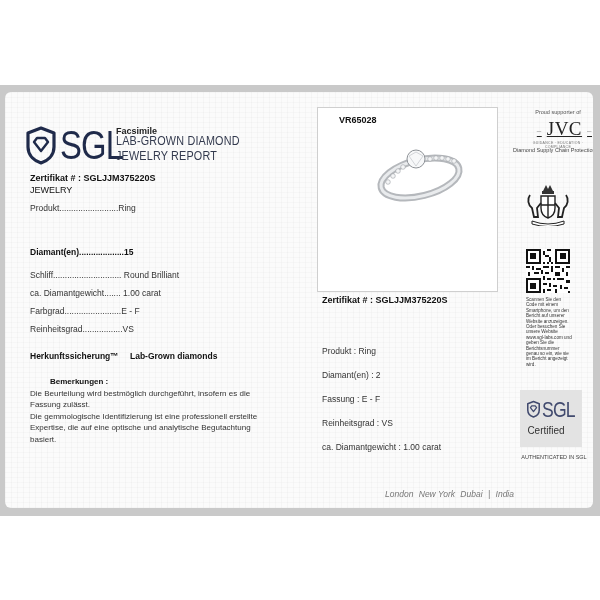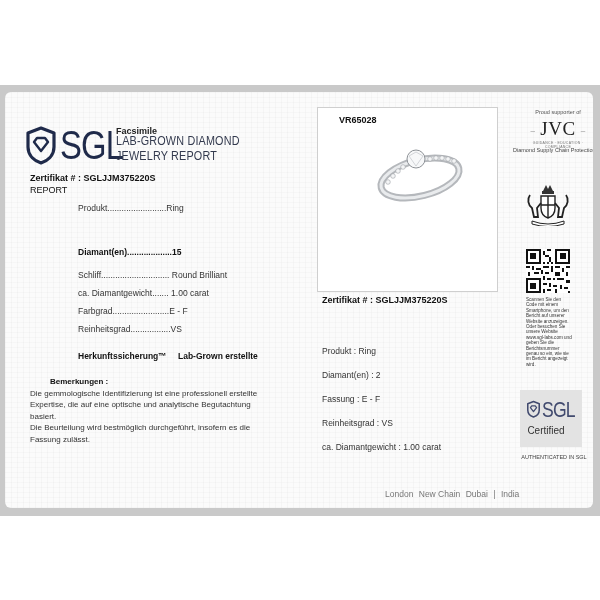--- a/index.html
+++ b/index.html
@@ -29,56 +29,56 @@
     transform: scaleX(0.82); transform-origin: left center; width: 62px;
   }
   .report-title { position: absolute; left: 111px; top: 38px; }
   .facsimile { position: absolute; left: 0; top: -4px; font-size: 9px; font-weight: bold; color: #222; text-align: center; }
   .rt-line { font-size: 12px; color: #333a4e; letter-spacing: 0.2px; line-height: 15px; transform: scaleX(0.9); transform-origin: left; white-space: nowrap; }
   .rt-line.first { margin-top: 4px; }
 
   .zert { position: absolute; left: 25px; top: 81px; font-size: 9px; font-weight: bold; color: #111; }
   .city { position: absolute; left: 25px; top: 93px; font-size: 9px; color: #111; }
 
-  .spec { position: absolute; left: 25px; font-size: 8.5px; color: #333; white-space: nowrap; margin-left: 48px; }
+  .spec { position: absolute; left: 25px; font-size: 8.5px; color: #333; white-space: nowrap; }
   .spec.bold { font-weight: bold; color: #111; text-align: right; }
 
   .remarks { position: absolute; left: 25px; top: 284px; width: 245px; font-size: 8px; color: #333; line-height: 11.5px; }
   .remarks .rem-title { font-weight: bold; color: #111; padding-left: 20px; }
 
   
   .photo-box {
     position: absolute; left: 312px; top: 15px; width: 181px; height: 185px;
     background: #fff; border: 1px solid #cfcfcf;
   }
   .photo-code { position: absolute; left: 13px; top: 7px; font-size: 9px; font-weight: bold; color: #111; margin-left: 8px; }
   .ring { position: absolute; left: 56px; top: 30px; width: 92px; height: 66px; }
 
   .m-zert { position: absolute; left: 317px; top: 203px; font-size: 9px; font-weight: bold; color: #111; }
   .m-line { position: absolute; left: 317px; font-size: 8.5px; color: #333; margin-top: 30px; }
 
   
   .jvc-support { position: absolute; left: 520px; top: 17px; width: 66px; text-align: center; font-size: 5.5px; color: #555; }
-  .jvc-logo { position: absolute; left: 514px; top: 26px; width: 78px; text-align: center; font-family: "Liberation Serif", serif; font-size: 19px; color: #222; letter-spacing: 0.5px; }
+  .jvc-logo { position: absolute; left: 514px; top: 26px; width: 78px; text-align: right; font-family: "Liberation Serif", serif; font-size: 19px; color: #222; letter-spacing: 0.5px; text-decoration: underline; }
   .jvc-logo .dash { font-family: "Liberation Sans", sans-serif; font-size: 8px; color: #888; vertical-align: middle; margin: 0 5px; }
   .jvc-tiny { position: absolute; left: 520px; top: 49px; width: 66px; text-align: center; font-size: 3.5px; color: #777; letter-spacing: 0.3px; }
   .jvc-kit { position: absolute; left: 508px; top: 55px; width: 82px; text-align: center; font-size: 5.5px; color: #444; white-space: nowrap; }
   .crest { position: absolute; left: 519px; top: 89px; width: 48px; height: 45px; }
 
   .qr { position: absolute; left: 521px; top: 157px; width: 44px; height: 44px; }
   .qr-text { position: absolute; left: 521px; top: 205px; width: 46px; font-size: 4.6px; line-height: 5.4px; color: #333; }
 
   .cert-badge { position: absolute; left: 515px; top: 298px; width: 62px; height: 57px; background: #e3e3e3; }
   .cert-shield { position: absolute; left: 6px; top: 10px; width: 15px; height: 18px; }
   .cert-sgl { position: absolute; left: 22px; top: 7px; font-size: 22px; color: #414a6e; letter-spacing: -1px; transform: scaleX(0.8); transform-origin: left; }
   .cert-label { position: absolute; left: 0; top: 35px; width: 52px; text-align: center; font-size: 10px; color: #333; }
   .auth { position: absolute; left: 514px; top: 362px; width: 70px; text-align: center; font-size: 5.5px; color: #444; white-space: nowrap; }
 
   .offices { position: absolute; left: 380px; top: 397px; font-size: 8.5px; color: #777; white-space: nowrap; }
-  .offices span { margin-right: 3px; }
+  .offices span { margin-right: 3px; font-style: italic; }
 </style>
 </head>
 <body>
 
 <div class="frame">
   <div class="card">
 
     <div class="logo-row">
       <svg class="logo-shield" viewBox="0 0 34 40">
         <path d="M4 8 L17 3 L30 8 L30 22 C30 31 23 36 17 38 C11 36 4 31 4 22 Z" fill="none" stroke="#1f2a4a" stroke-width="3.2" stroke-linejoin="round"></path>
@@ -86,36 +86,36 @@
       </svg>
       <div class="logo-text">SGL</div>
     </div>
     <div class="report-title">
       <div class="facsimile">Facsimile</div>
       <div class="rt-line first">LAB-GROWN DIAMOND</div>
       <div class="rt-line">JEWELRY REPORT</div>
     </div>
 
     <div class="zert">Zertifikat # : SGLJJM375220S</div>
-    <div class="city">REPORT</div>
+    <div class="city">JEWELRY</div>
 
     <div class="spec" style="top:111px">Produkt.........................Ring</div>
     <div class="spec bold" style="top:155px">Diamant(en)...................15</div>
     <div class="spec" style="top:178px">Schliff............................. Round Brilliant</div>
     <div class="spec" style="top:196px">ca. Diamantgewicht....... 1.00 carat</div>
     <div class="spec" style="top:214px">Farbgrad........................E - F</div>
     <div class="spec" style="top:232px">Reinheitsgrad.................VS</div>
 
     <div class="spec bold" style="top:259px">Herkunftssicherung™</div>
-    <div class="spec bold" style="top:259px; left:125px">Lab-Grown erstellte</div>
+    <div class="spec bold" style="top:259px; left:125px">Lab-Grown diamonds</div>
 
     <div class="remarks">
       <div class="rem-title">Bemerkungen :</div>
+      <div>Die Beurteilung wird bestmöglich durchgeführt, insofern es die Fassung zulässt.</div>
       <div>Die gemmologische Identifizierung ist eine professionell erstellte Expertise, die auf eine optische und analytische Begutachtung basiert.</div>
-      <div>Die Beurteilung wird bestmöglich durchgeführt, insofern es die Fassung zulässt.</div>
     </div>
 
     <div class="photo-box">
       <div class="photo-code">VR65028</div>
       <svg class="ring" viewBox="0 0 92 66">
         <ellipse cx="46" cy="40" rx="40" ry="18" fill="none" stroke="#b5b8bc" stroke-width="7" transform="rotate(-14 46 40)"></ellipse>
         <ellipse cx="46" cy="40" rx="40" ry="18" fill="none" stroke="#e9ebed" stroke-width="3" transform="rotate(-14 46 40)"></ellipse>
         <g fill="#f4f5f6" stroke="#9da1a6" stroke-width="0.6">
           <circle cx="14" cy="44" r="2.3"></circle>
             <circle cx="19" cy="38" r="2.3"></circle>
@@ -216,20 +216,20 @@
         <path d="M4 8 L17 3 L30 8 L30 22 C30 31 23 36 17 38 C11 36 4 31 4 22 Z" fill="none" stroke="#414a6e" stroke-width="3.5" stroke-linejoin="round"></path>
         <path d="M10 17 L13 13 L21 13 L24 17 L17 26 Z" fill="none" stroke="#414a6e" stroke-width="2.8" stroke-linejoin="round"></path>
       </svg>
       <div class="cert-sgl">SGL</div>
       <div class="cert-label">Certified</div>
     </div>
     <div class="auth">AUTHENTICATED IN SGL</div>
 
     <div class="offices">
       <span>London</span>
-      <span>New Chain</span>
+      <span>New York</span>
       <span>Dubai</span>
       <span>|</span>
       <span>India</span>
     </div>
 
   </div>
 </div>
 
 </body></html>

